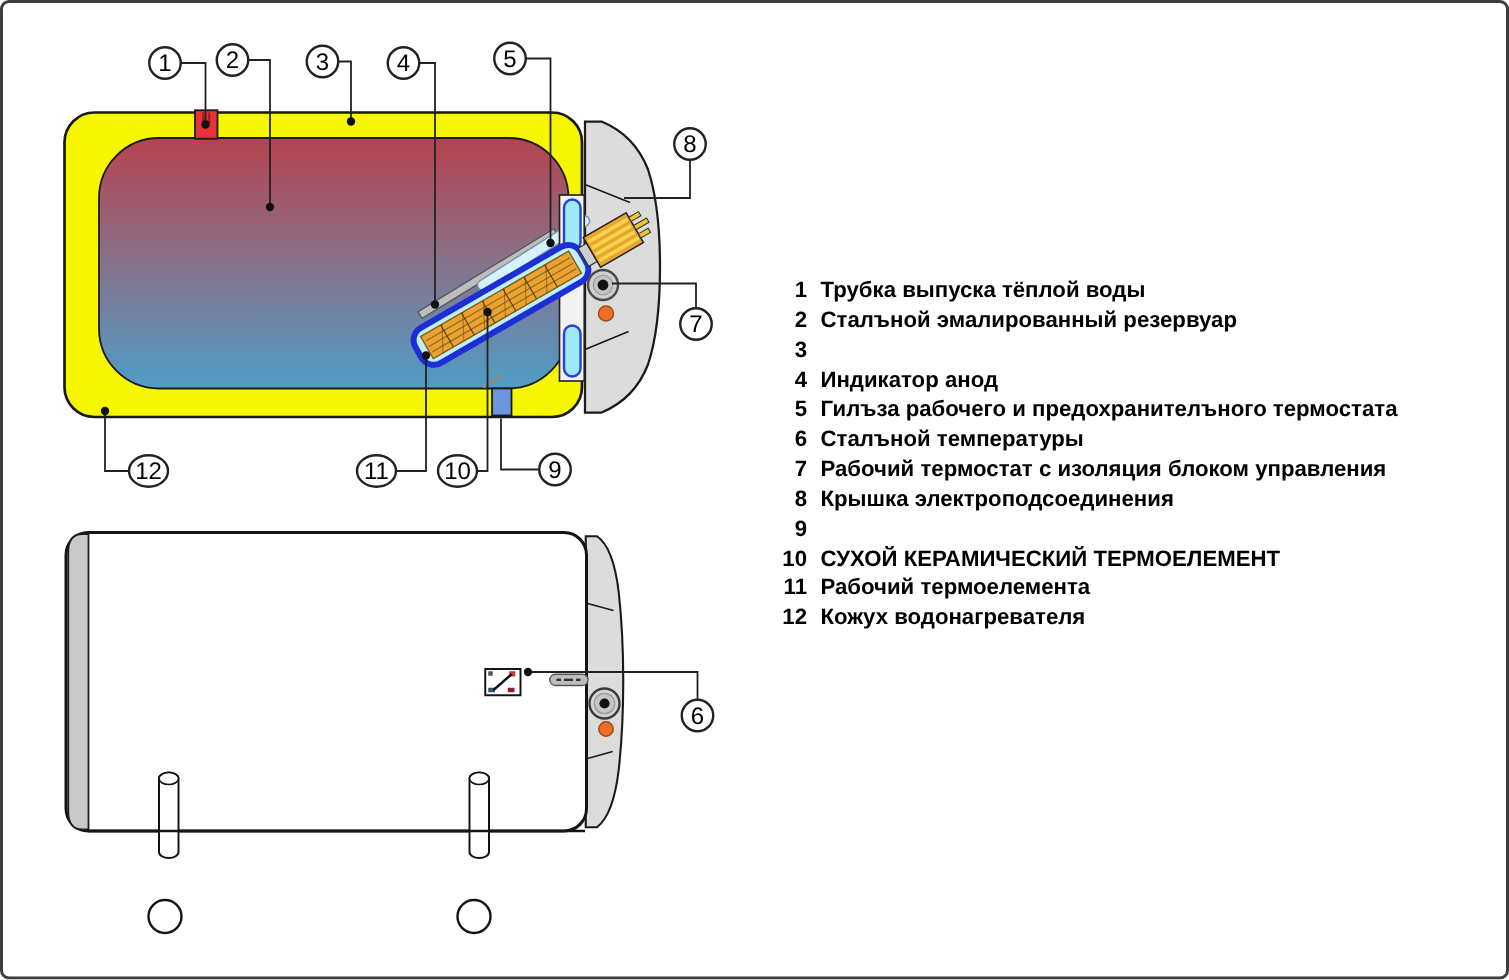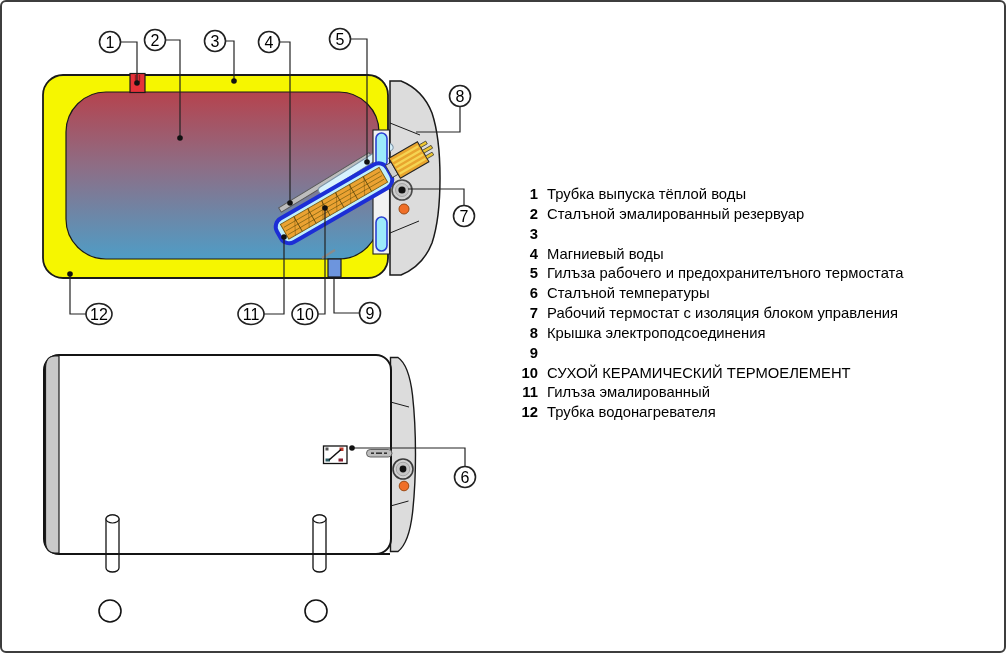--- a/index.html
+++ b/index.html
@@ -8,21 +8,21 @@
     border:2px solid #3d3d3d;border-radius:6px;background:#ffffff;overflow:hidden;
     font-family:"Liberation Sans", sans-serif;
   }
   .diagram-svg{position:absolute;left:0;top:0;}
   .legend{
     position:absolute;left:509px;top:183px;color:#000;
     font-size:14.8px;line-height:19.85px;
   }
   .lrow{display:flex;white-space:nowrap;}
   .lnum{flex:0 0 27px;width:27px;text-align:right;font-weight:bold;}
-  .ltext{margin-left:9px;}
+  .ltext{margin-left:9px;font-weight:bold;}
   svg text.cnum{
     font-family:"Liberation Sans", sans-serif;font-size:16px;fill:#000;
     text-anchor:middle;
   }
 </style>
 </head>
 <body>
 
 <div class="frame">
 
@@ -245,21 +245,21 @@
   </div>
   <div class="lrow">
     <span class="lnum">2</span>
     <span class="ltext">Сталъной эмалированный резервуар</span>
   </div>
   <div class="lrow">
     <span class="lnum">3</span>
   </div>
   <div class="lrow">
     <span class="lnum">4</span>
-    <span class="ltext">Магниевый воды</span>
+    <span class="ltext">Индикатор анод</span>
   </div>
   <div class="lrow">
     <span class="lnum">5</span>
     <span class="ltext">Гилъза рабочего и предохранителъного термостата</span>
   </div>
   <div class="lrow">
     <span class="lnum">6</span>
     <span class="ltext">Сталъной температуры</span>
   </div>
   <div class="lrow">
@@ -275,21 +275,21 @@
   </div>
   <div class="lrow">
     <span class="lnum">9</span>
   </div>
   <div class="lrow">
     <span class="lnum">10</span>
     <span class="ltext">СУХОЙ КЕРАМИЧЕСКИЙ ТЕРМОЕЛЕМЕНТ</span>
   </div>
   <div class="lrow">
     <span class="lnum">11</span>
-    <span class="ltext">Гилъза эмалированный</span>
+    <span class="ltext">Рабочий термоелемента</span>
   </div>
   <div class="lrow">
     <span class="lnum">12</span>
-    <span class="ltext">Трубка водонагревателя</span>
+    <span class="ltext">Кожух водонагревателя</span>
   </div>
 </div>
 
 </div>
 
 </body></html>

